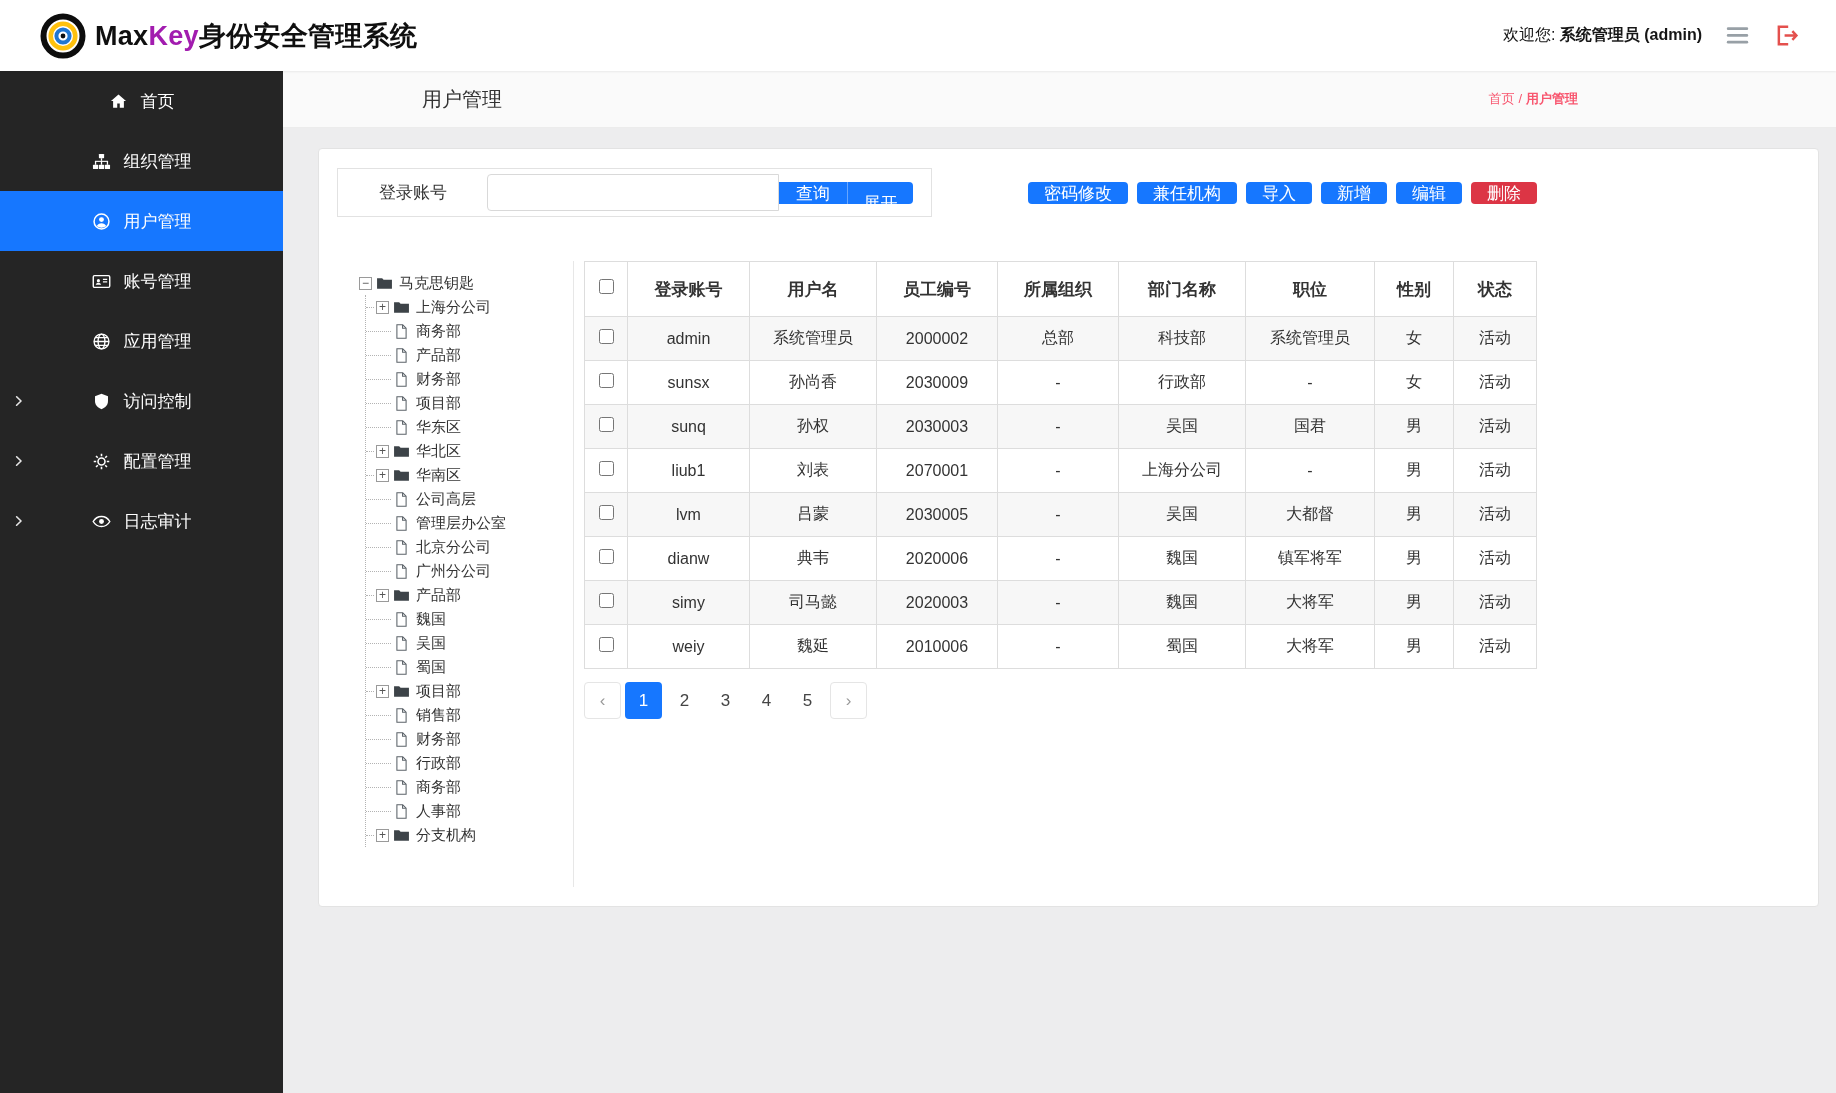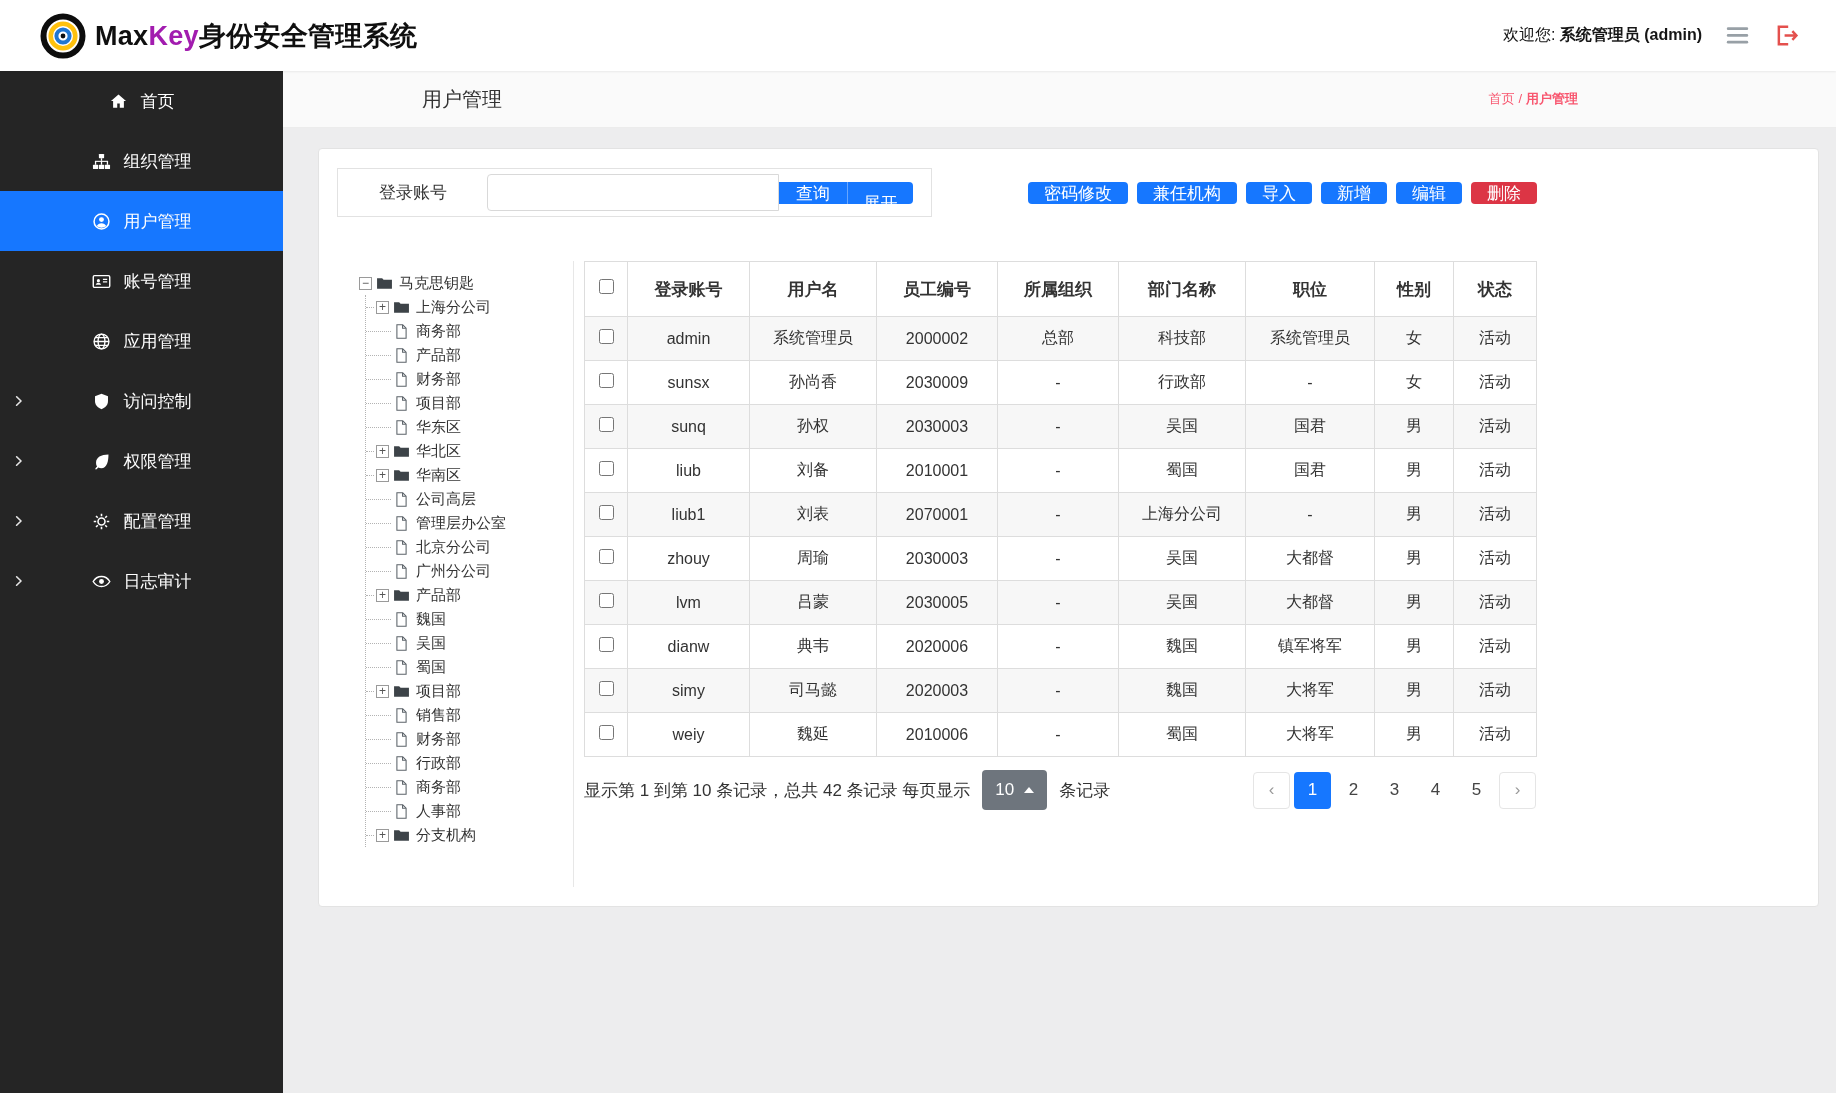--- a/index.html
+++ b/index.html
@@ -225,33 +225,20 @@
         <span>访问控制</span>
       </div>
       <div class="side-item">
         <span class="icon side-arrow">
           <svg viewBox="0 0 24 24" width="100%" height="100%">
             <path d="M9 5.2 16 12l-7 6.8" fill="none" stroke="currentColor" stroke-width="2.6" stroke-linecap="round" stroke-linejoin="round"></path>
           </svg>
         </span>
         <span class="icon side-ico">
           <svg viewBox="0 0 24 24" width="100%" height="100%">
-            <path fill="currentColor" d="M20.8 3.2C11.6 3.4 5.1 6.4 5.1 13.8c0 1.8.5 3.3 1.3 4.6-1.1 1-2 2.2-2.6 3.4h2.3c.5-.8 1.1-1.6 1.9-2.2 1.1.7 2.4 1 3.7 1 7.5 0 9.1-9.3 9.1-17.4z"></path>
-          </svg>
-        </span>
-        <span>权限管理</span>
-      </div>
-      <div class="side-item">
-        <span class="icon side-arrow">
-          <svg viewBox="0 0 24 24" width="100%" height="100%">
-            <path d="M9 5.2 16 12l-7 6.8" fill="none" stroke="currentColor" stroke-width="2.6" stroke-linecap="round" stroke-linejoin="round"></path>
-          </svg>
-        </span>
-        <span class="icon side-ico">
-          <svg viewBox="0 0 24 24" width="100%" height="100%">
             <g fill="none" stroke="currentColor" stroke-width="2">
               <circle cx="12" cy="12" r="4.4"></circle>
               <path d="M12 2.2v3.1M12 18.7v3.1M2.2 12h3.1M18.7 12h3.1M5.1 5.1l2.2 2.2M16.7 16.7l2.2 2.2M18.9 5.1l-2.2 2.2M7.3 16.7l-2.2 2.2"></path>
             </g>
           </svg>
         </span>
         <span>配置管理</span>
       </div>
       <div class="side-item">
         <span class="icon side-arrow">
@@ -572,64 +559,42 @@
                   <td>孙权</td>
                   <td>2030003</td>
                   <td>-</td>
                   <td>吴国</td>
                   <td>国君</td>
                   <td>男</td>
                   <td>活动</td>
                 </tr>
                 <tr>
                   <td><input type="checkbox" style=""></td>
-                  <td>liub</td>
-                  <td>刘备</td>
-                  <td>2010001</td>
-                  <td>-</td>
-                  <td>蜀国</td>
-                  <td>国君</td>
-                  <td>男</td>
-                  <td>活动</td>
-                </tr>
-                <tr>
-                  <td><input type="checkbox" style=""></td>
                   <td>liub1</td>
                   <td>刘表</td>
                   <td>2070001</td>
                   <td>-</td>
                   <td>上海分公司</td>
                   <td>-</td>
                   <td>男</td>
                   <td>活动</td>
                 </tr>
                 <tr>
                   <td><input type="checkbox" style=""></td>
-                  <td>zhouy</td>
-                  <td>周瑜</td>
-                  <td>2030003</td>
+                  <td>lvm</td>
+                  <td>吕蒙</td>
+                  <td>2030005</td>
                   <td>-</td>
                   <td>吴国</td>
                   <td>大都督</td>
                   <td>男</td>
                   <td>活动</td>
                 </tr>
                 <tr>
                   <td><input type="checkbox" style=""></td>
-                  <td>lvm</td>
-                  <td>吕蒙</td>
-                  <td>2030005</td>
-                  <td>-</td>
-                  <td>吴国</td>
-                  <td>大都督</td>
-                  <td>男</td>
-                  <td>活动</td>
-                </tr>
-                <tr>
-                  <td><input type="checkbox" style=""></td>
                   <td>dianw</td>
                   <td>典韦</td>
                   <td>2020006</td>
                   <td>-</td>
                   <td>魏国</td>
                   <td>镇军将军</td>
                   <td>男</td>
                   <td>活动</td>
                 </tr>
                 <tr>
@@ -650,28 +615,20 @@
                   <td>2010006</td>
                   <td>-</td>
                   <td>蜀国</td>
                   <td>大将军</td>
                   <td>男</td>
                   <td>活动</td>
                 </tr>
               </tbody>
             </table>
           <div class="pager">
-            <div class="pager-left">
-              <span>显示第 1 到第 10 条记录，总共 42 条记录  每页显示</span>
-              <button class="psize">
-                <span>10</span>
-                <span class="caret-up"></span>
-              </button>
-              <span>条记录</span>
-            </div>
             <div class="pager-right">
                 <button class="pbtn nav">‹</button>
                 <button class="pbtn num active">1</button>
                 <button class="pbtn num">2</button>
                 <button class="pbtn num">3</button>
                 <button class="pbtn num">4</button>
                 <button class="pbtn num">5</button>
                 <button class="pbtn nav">›</button>
               </div>
           </div>

